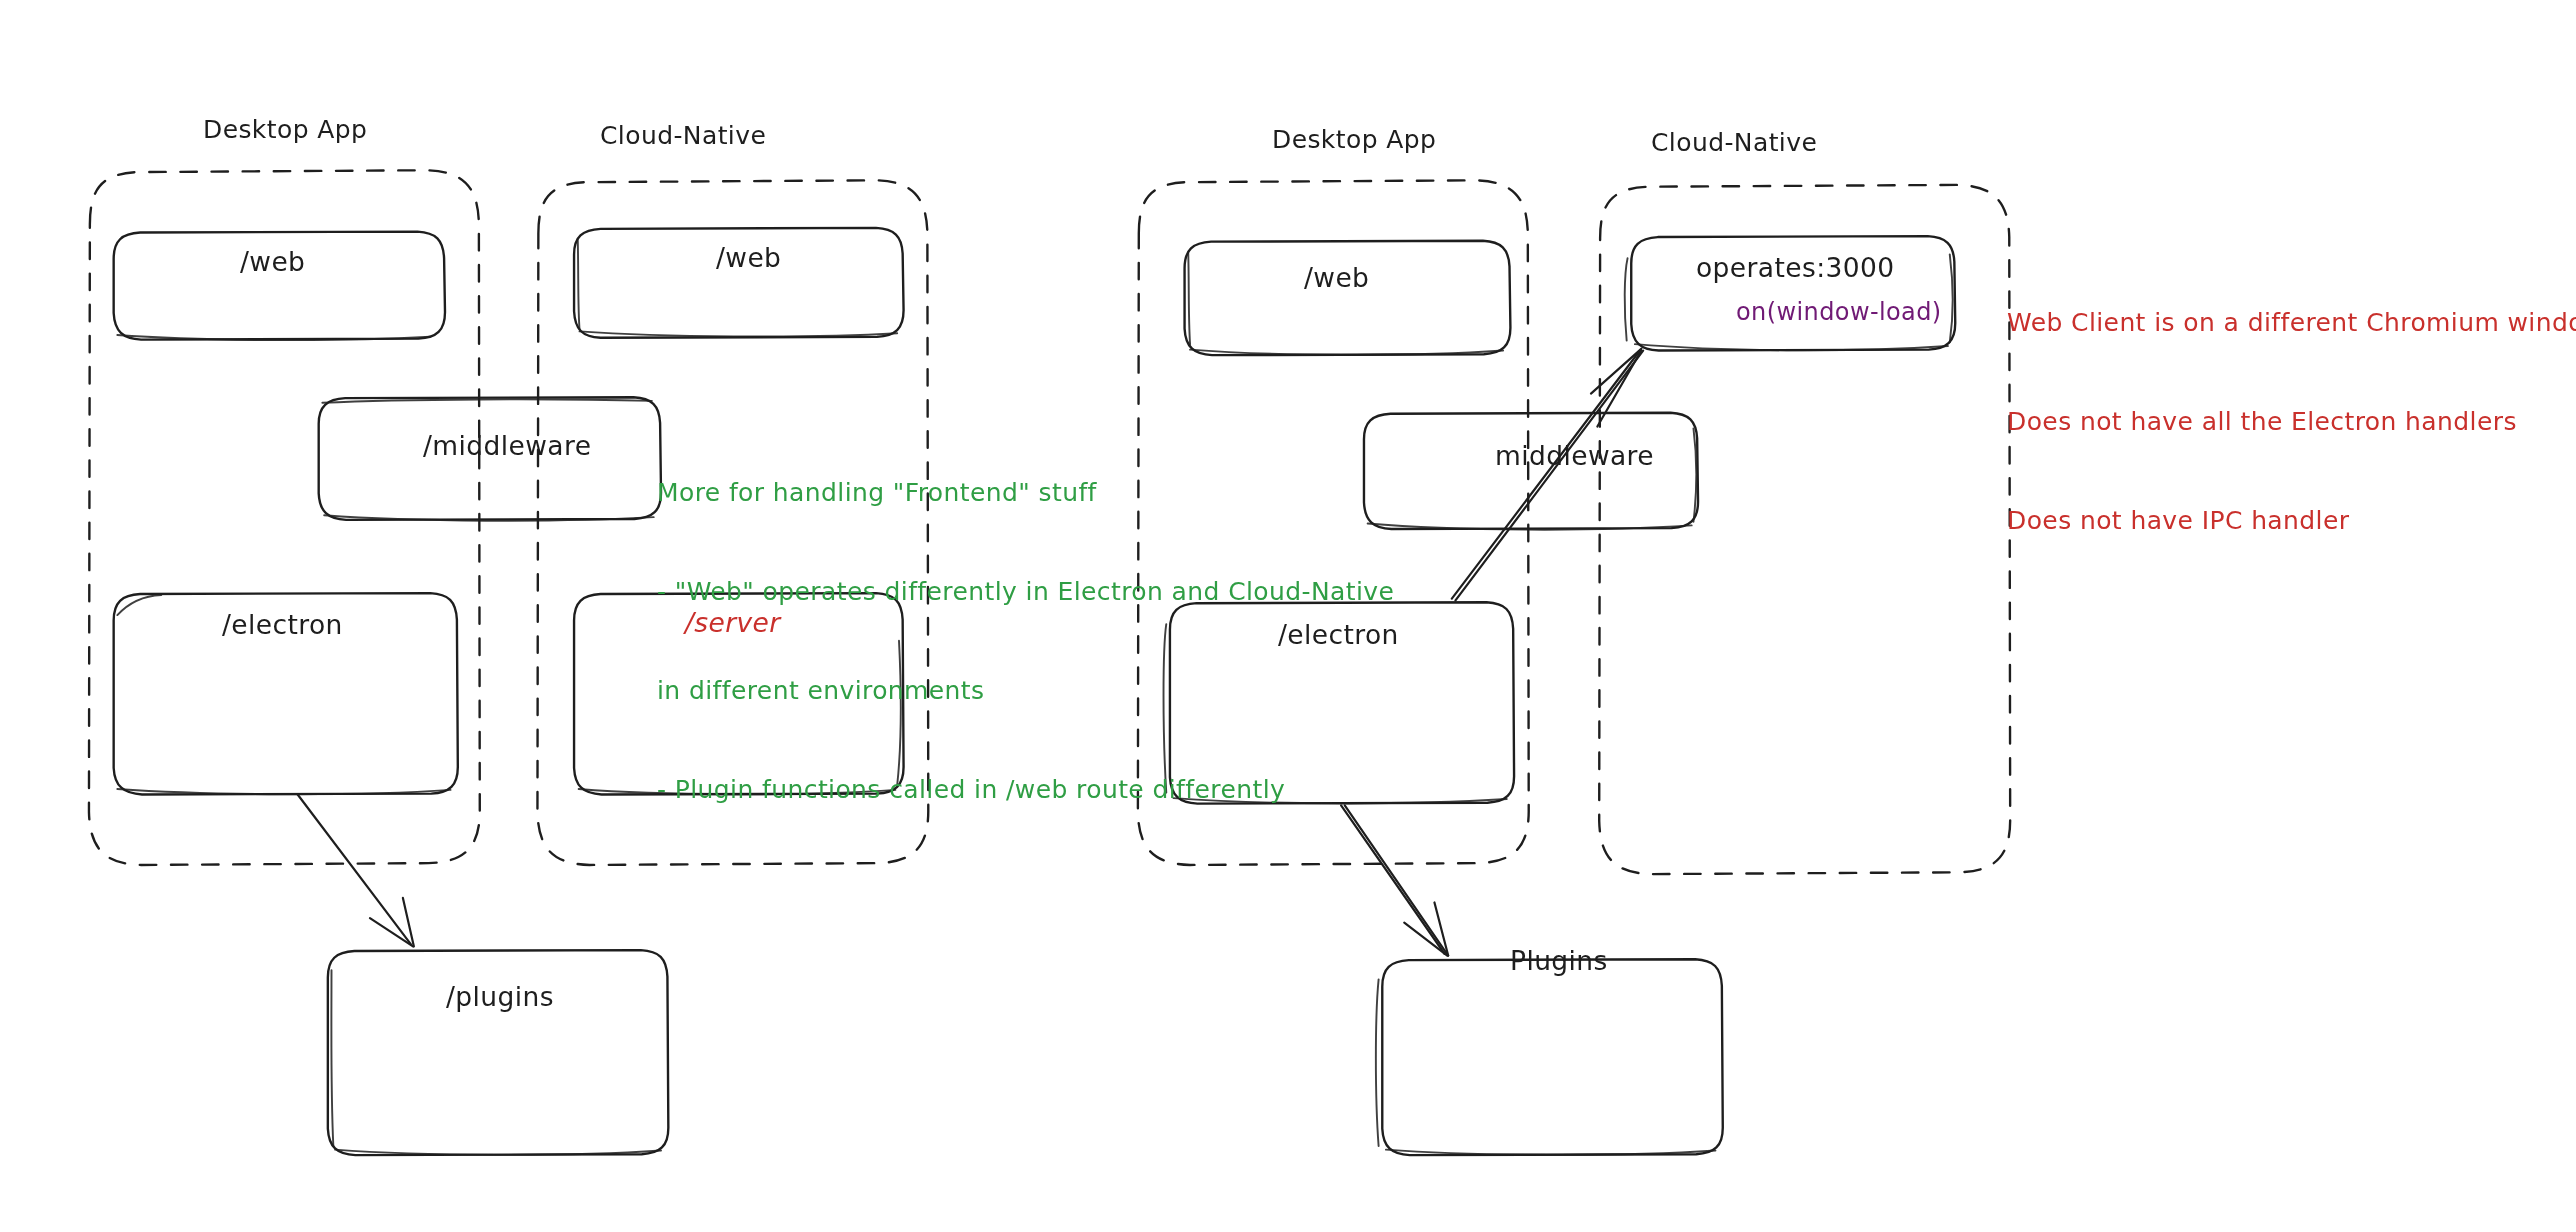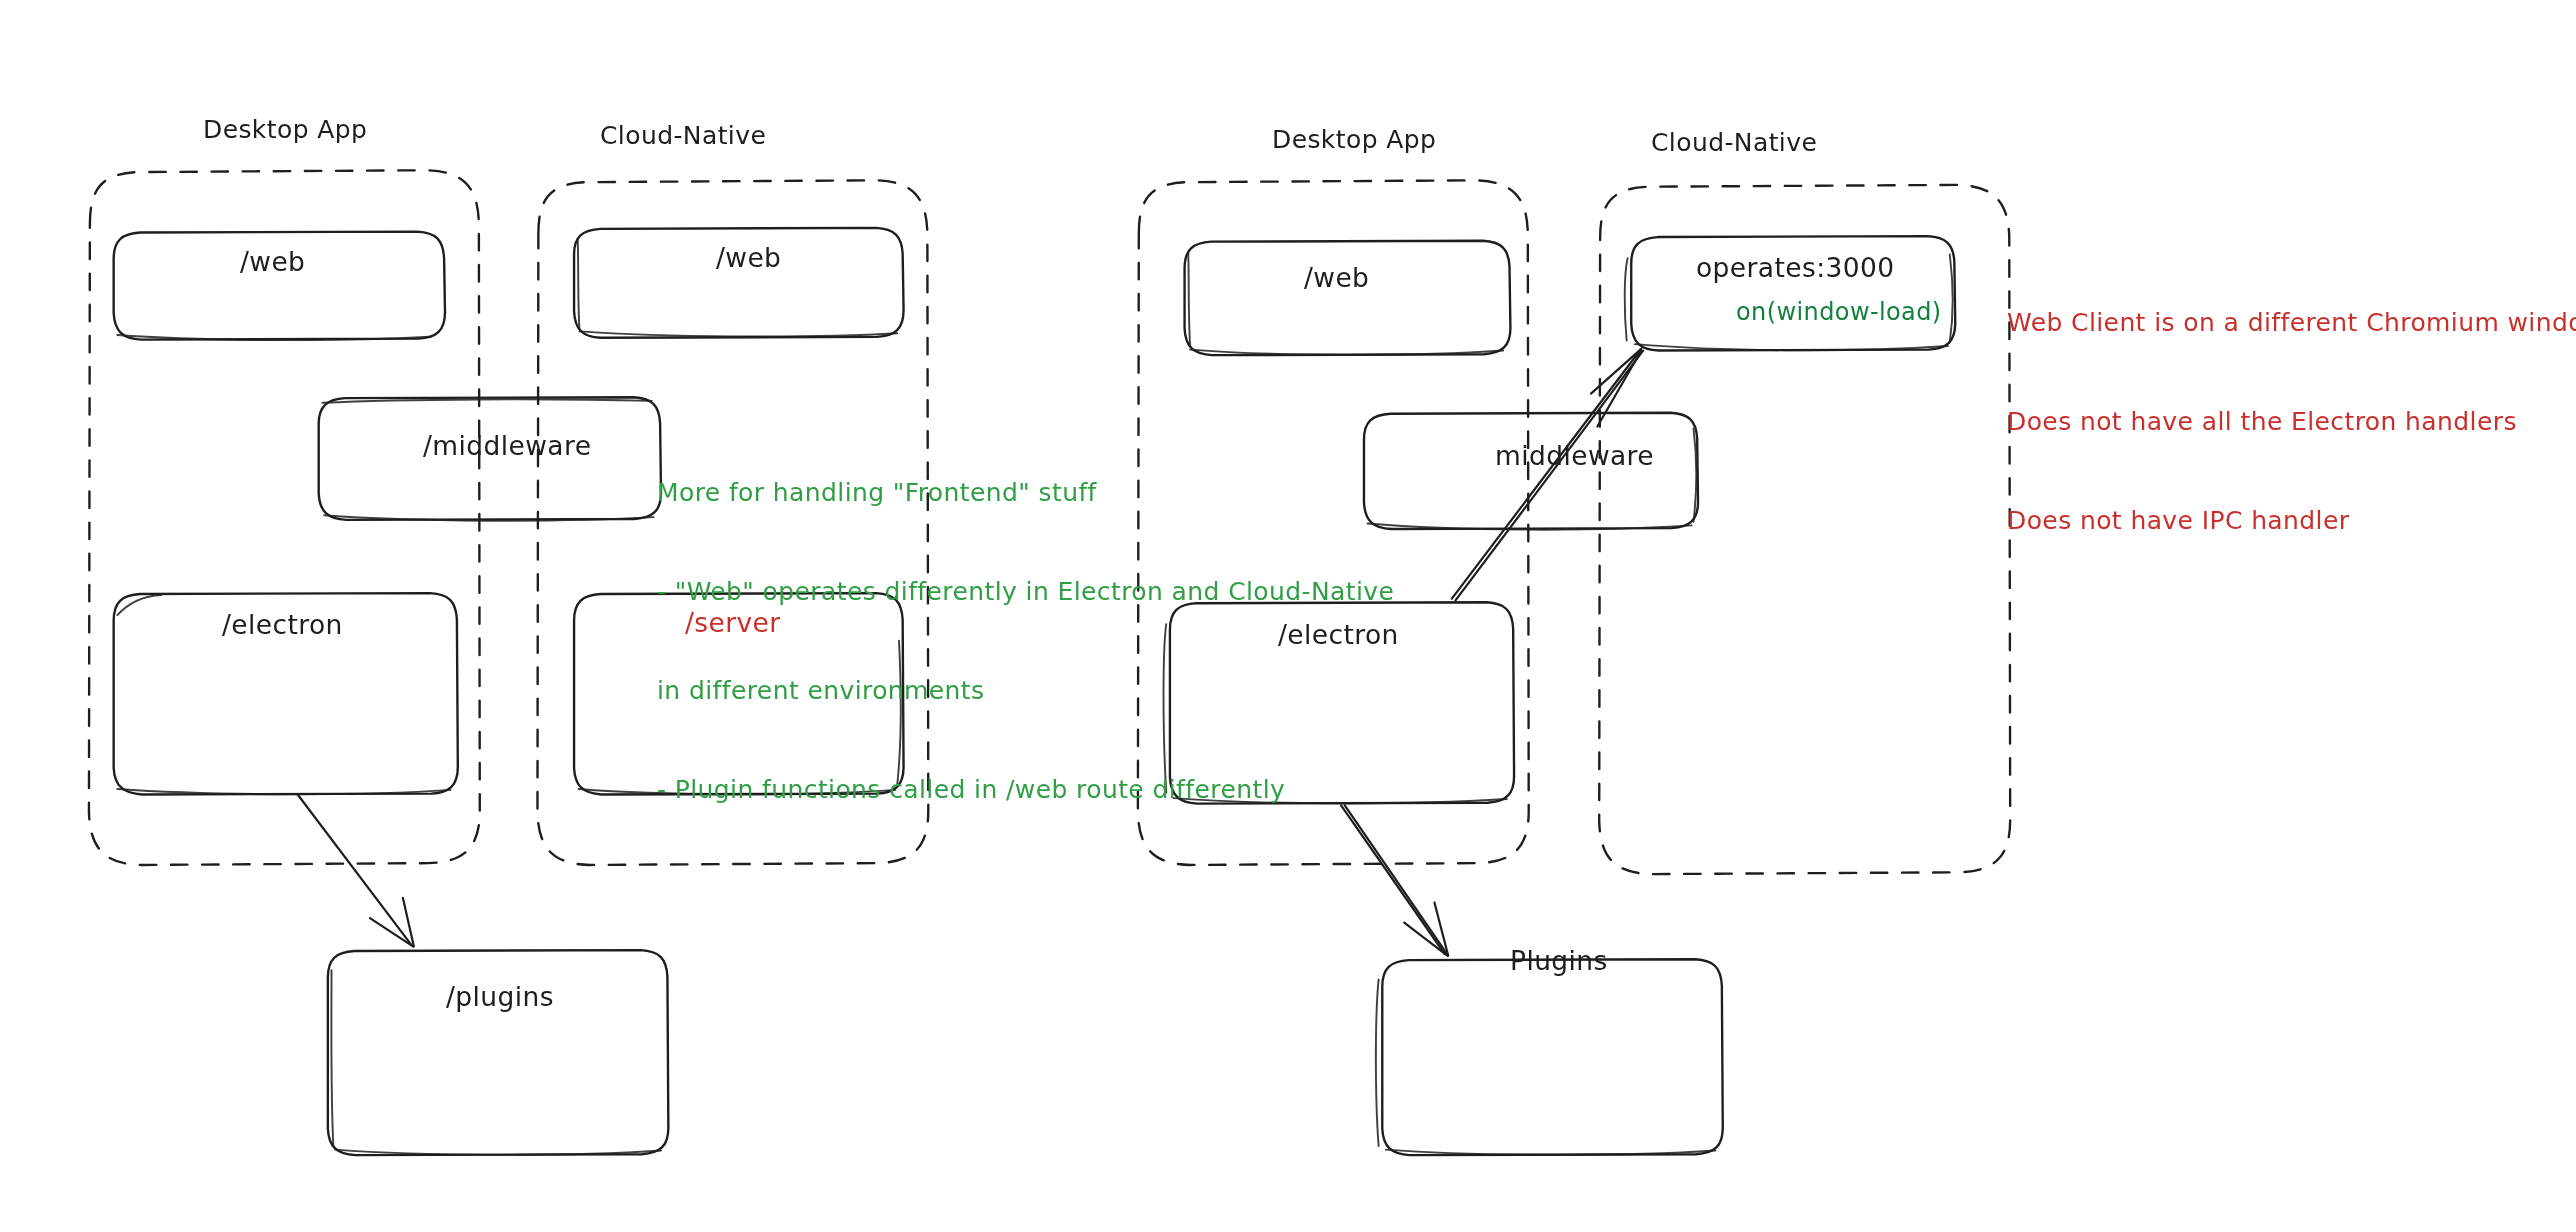--- a/index.html
+++ b/index.html
@@ -11,21 +11,21 @@
   #canvas{position:absolute;inset:0;width:2576px;height:1232px;}
   .lbl{
     position:absolute;white-space:pre;color:#1e1e1e;
     font-family:"DejaVu Sans","Liberation Sans",sans-serif;
     letter-spacing:0.4px;
   }
   .group-title{font-size:25px;}
   .box-title{font-size:26.5px;}
   .note-green{color:#2f9e44;font-size:25px;line-height:1.32;}
   .note-red{color:#c9302c;font-size:25px;line-height:1.32;}
-  .red-sub{color:#15803d;font-size:24px;}
+  .red-sub{color:#701a75;font-size:24px;}
 </style>
 </head>
 <body>
 
 <svg id="canvas" viewBox="0 0 2814 1346" xmlns="http://www.w3.org/2000/svg">
   <defs>
     <style>
       .sk      { fill:none; stroke:#1e1e1e; stroke-width:2.6; stroke-linecap:round; stroke-linejoin:round; }
       .sk2     { fill:none; stroke:#1e1e1e; stroke-width:2.1; stroke-linecap:round; stroke-linejoin:round; opacity:.85; }
       .dash    { fill:none; stroke:#1e1e1e; stroke-width:2.6; stroke-linecap:round; stroke-dasharray:18 16; }
@@ -152,21 +152,21 @@
 
 </svg>
 
 <div class="lbl group-title" style="left:203px;top:115px;">Desktop App</div>
 <div class="lbl group-title" style="left:600px;top:121px;">Cloud-Native</div>
 
 <div class="lbl box-title" style="left:240px;top:246px;">/web</div>
 <div class="lbl box-title" style="left:716px;top:242px;">/web</div>
 <div class="lbl box-title" style="left:423px;top:430px;">/middleware</div>
 <div class="lbl box-title" style="left:222px;top:609px;">/electron</div>
-<div class="lbl box-title" style="left:685px;top:607px; color:#c9302c;">/server</div>
+<div class="lbl box-title" style="left:685px;top:607px; color:#c9302c;font-style:italic;">/server</div>
 <div class="lbl box-title" style="left:446px;top:981px;">/plugins</div>
 
 <div class="lbl note-green" style="left:657px;top:410px;">
   <div>More for handling "Frontend" stuff</div>
   <div>- "Web" operates differently in Electron and Cloud-Native</div>
   <div>in different environments</div>
   <div>- Plugin functions called in /web route differently</div>
 </div>
 
 <div class="lbl group-title" style="left:1272px;top:125px;">Desktop App</div>

